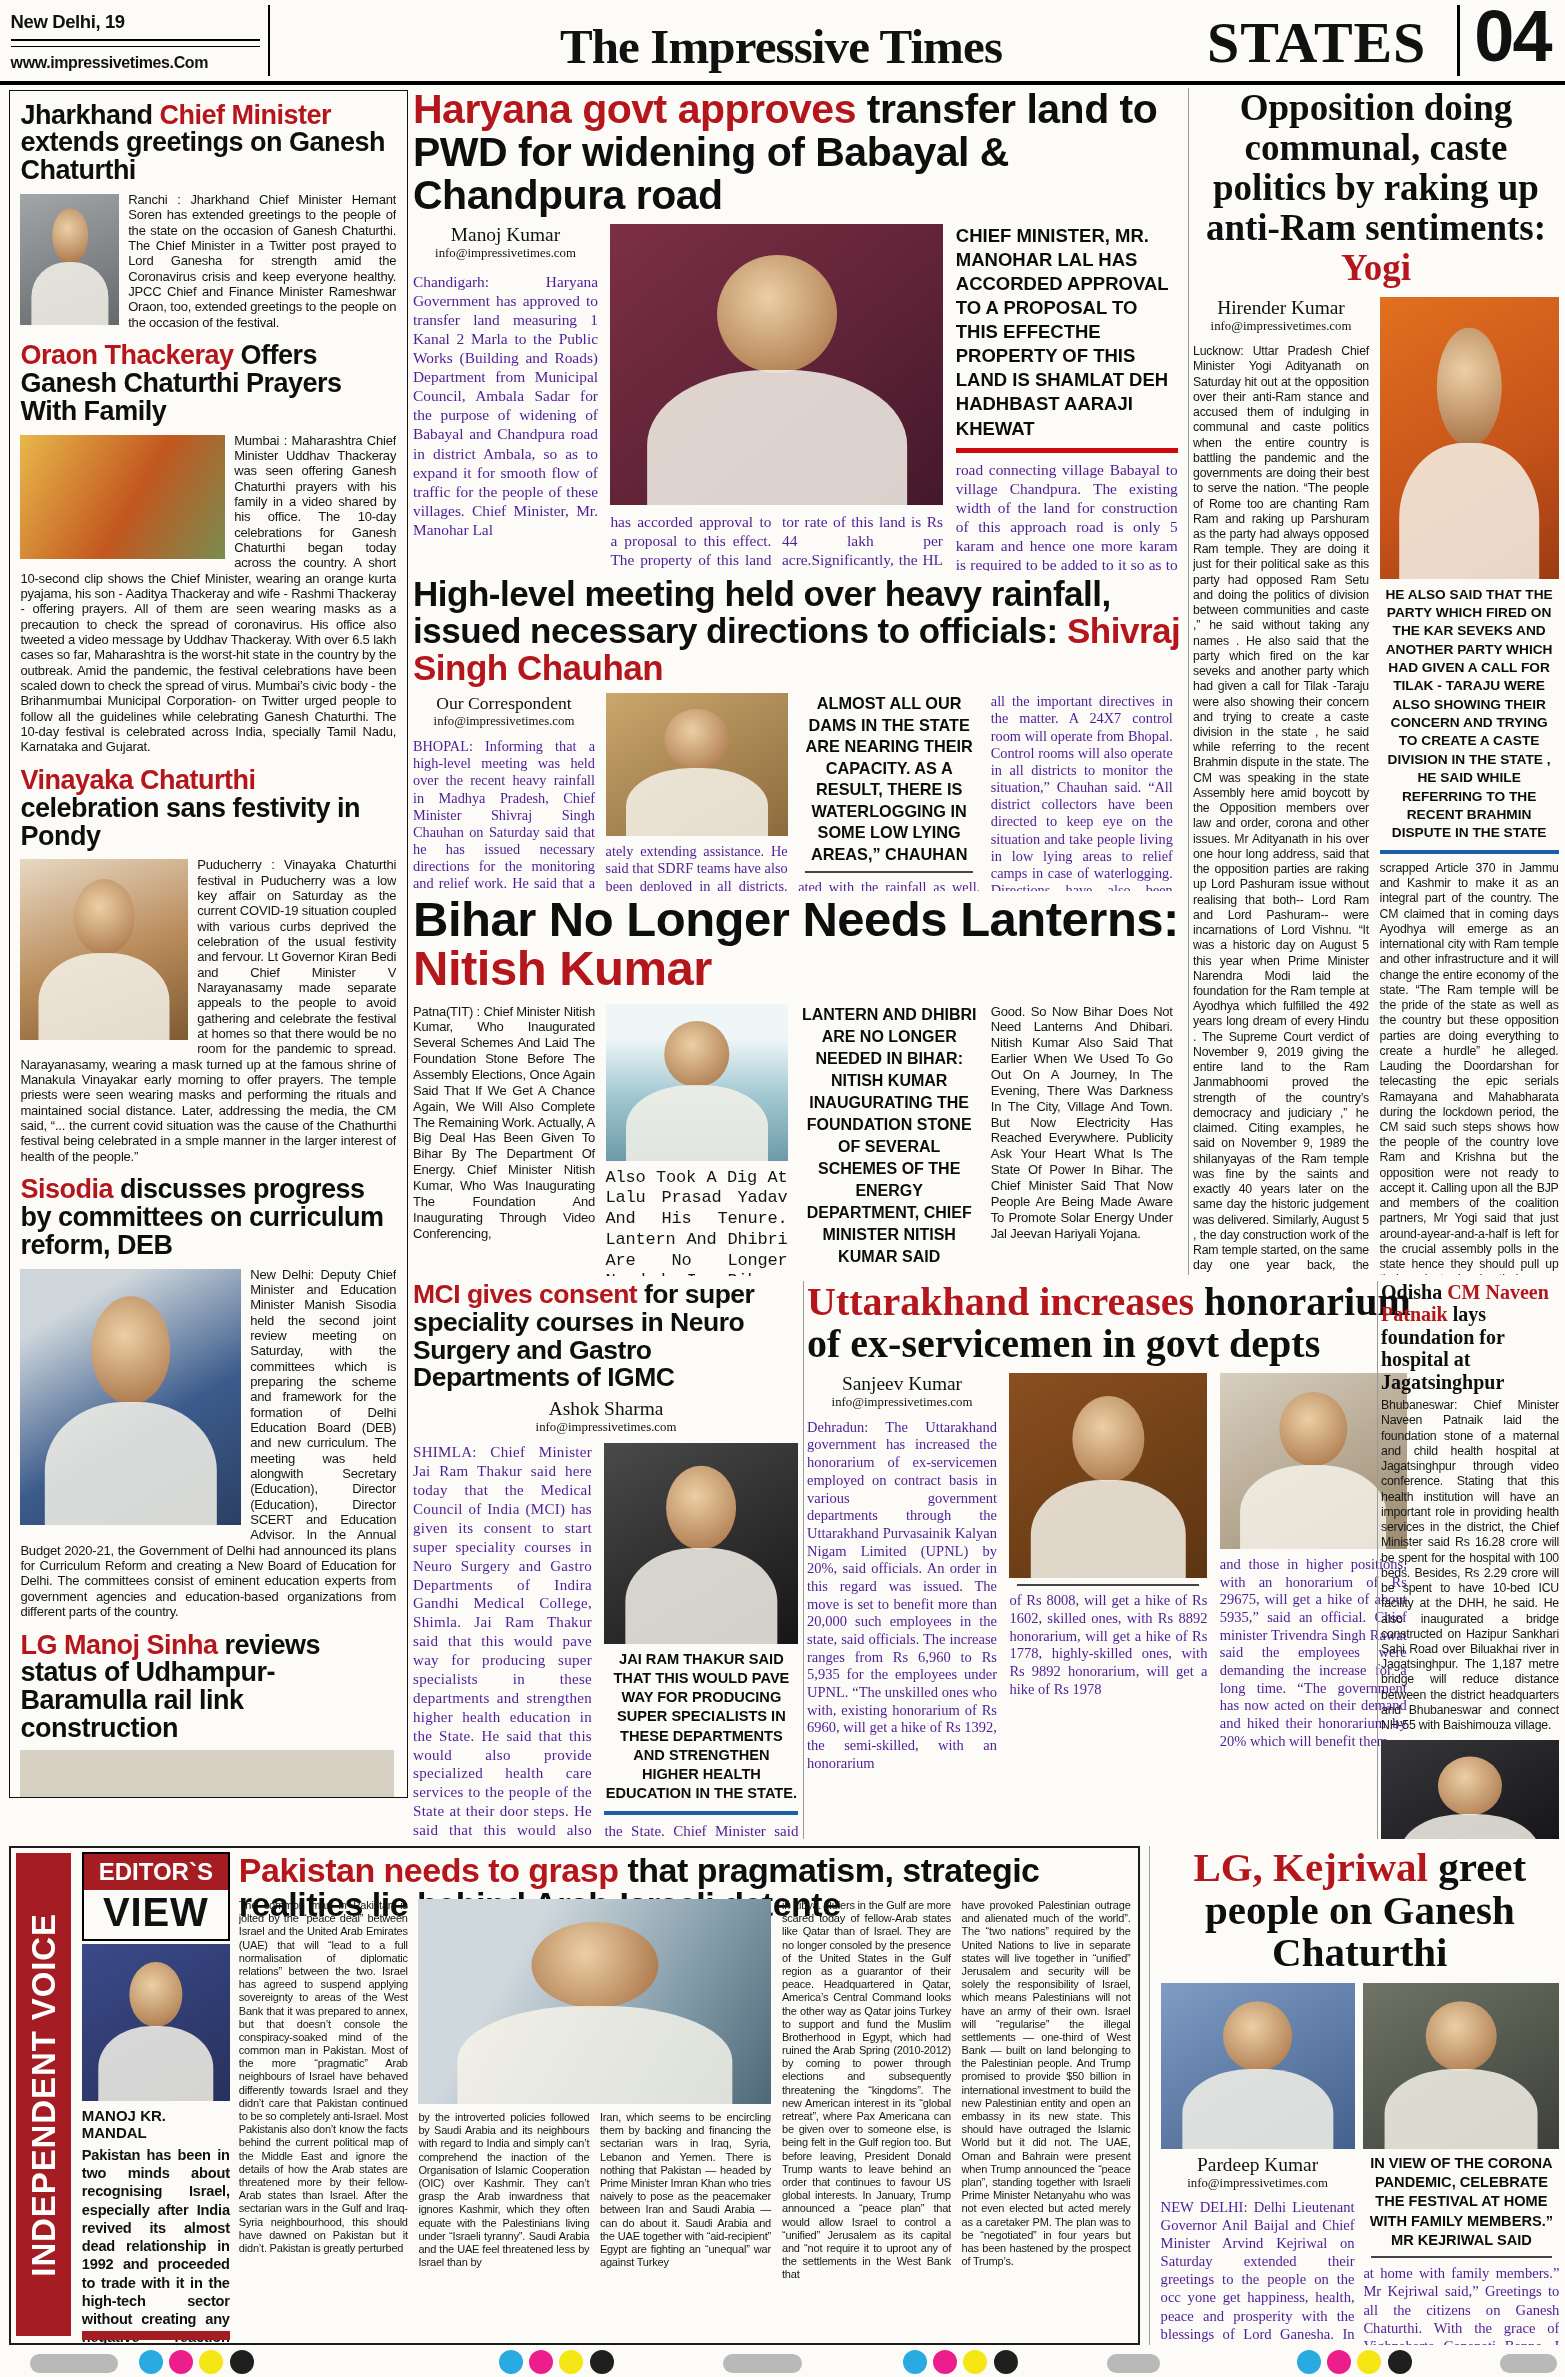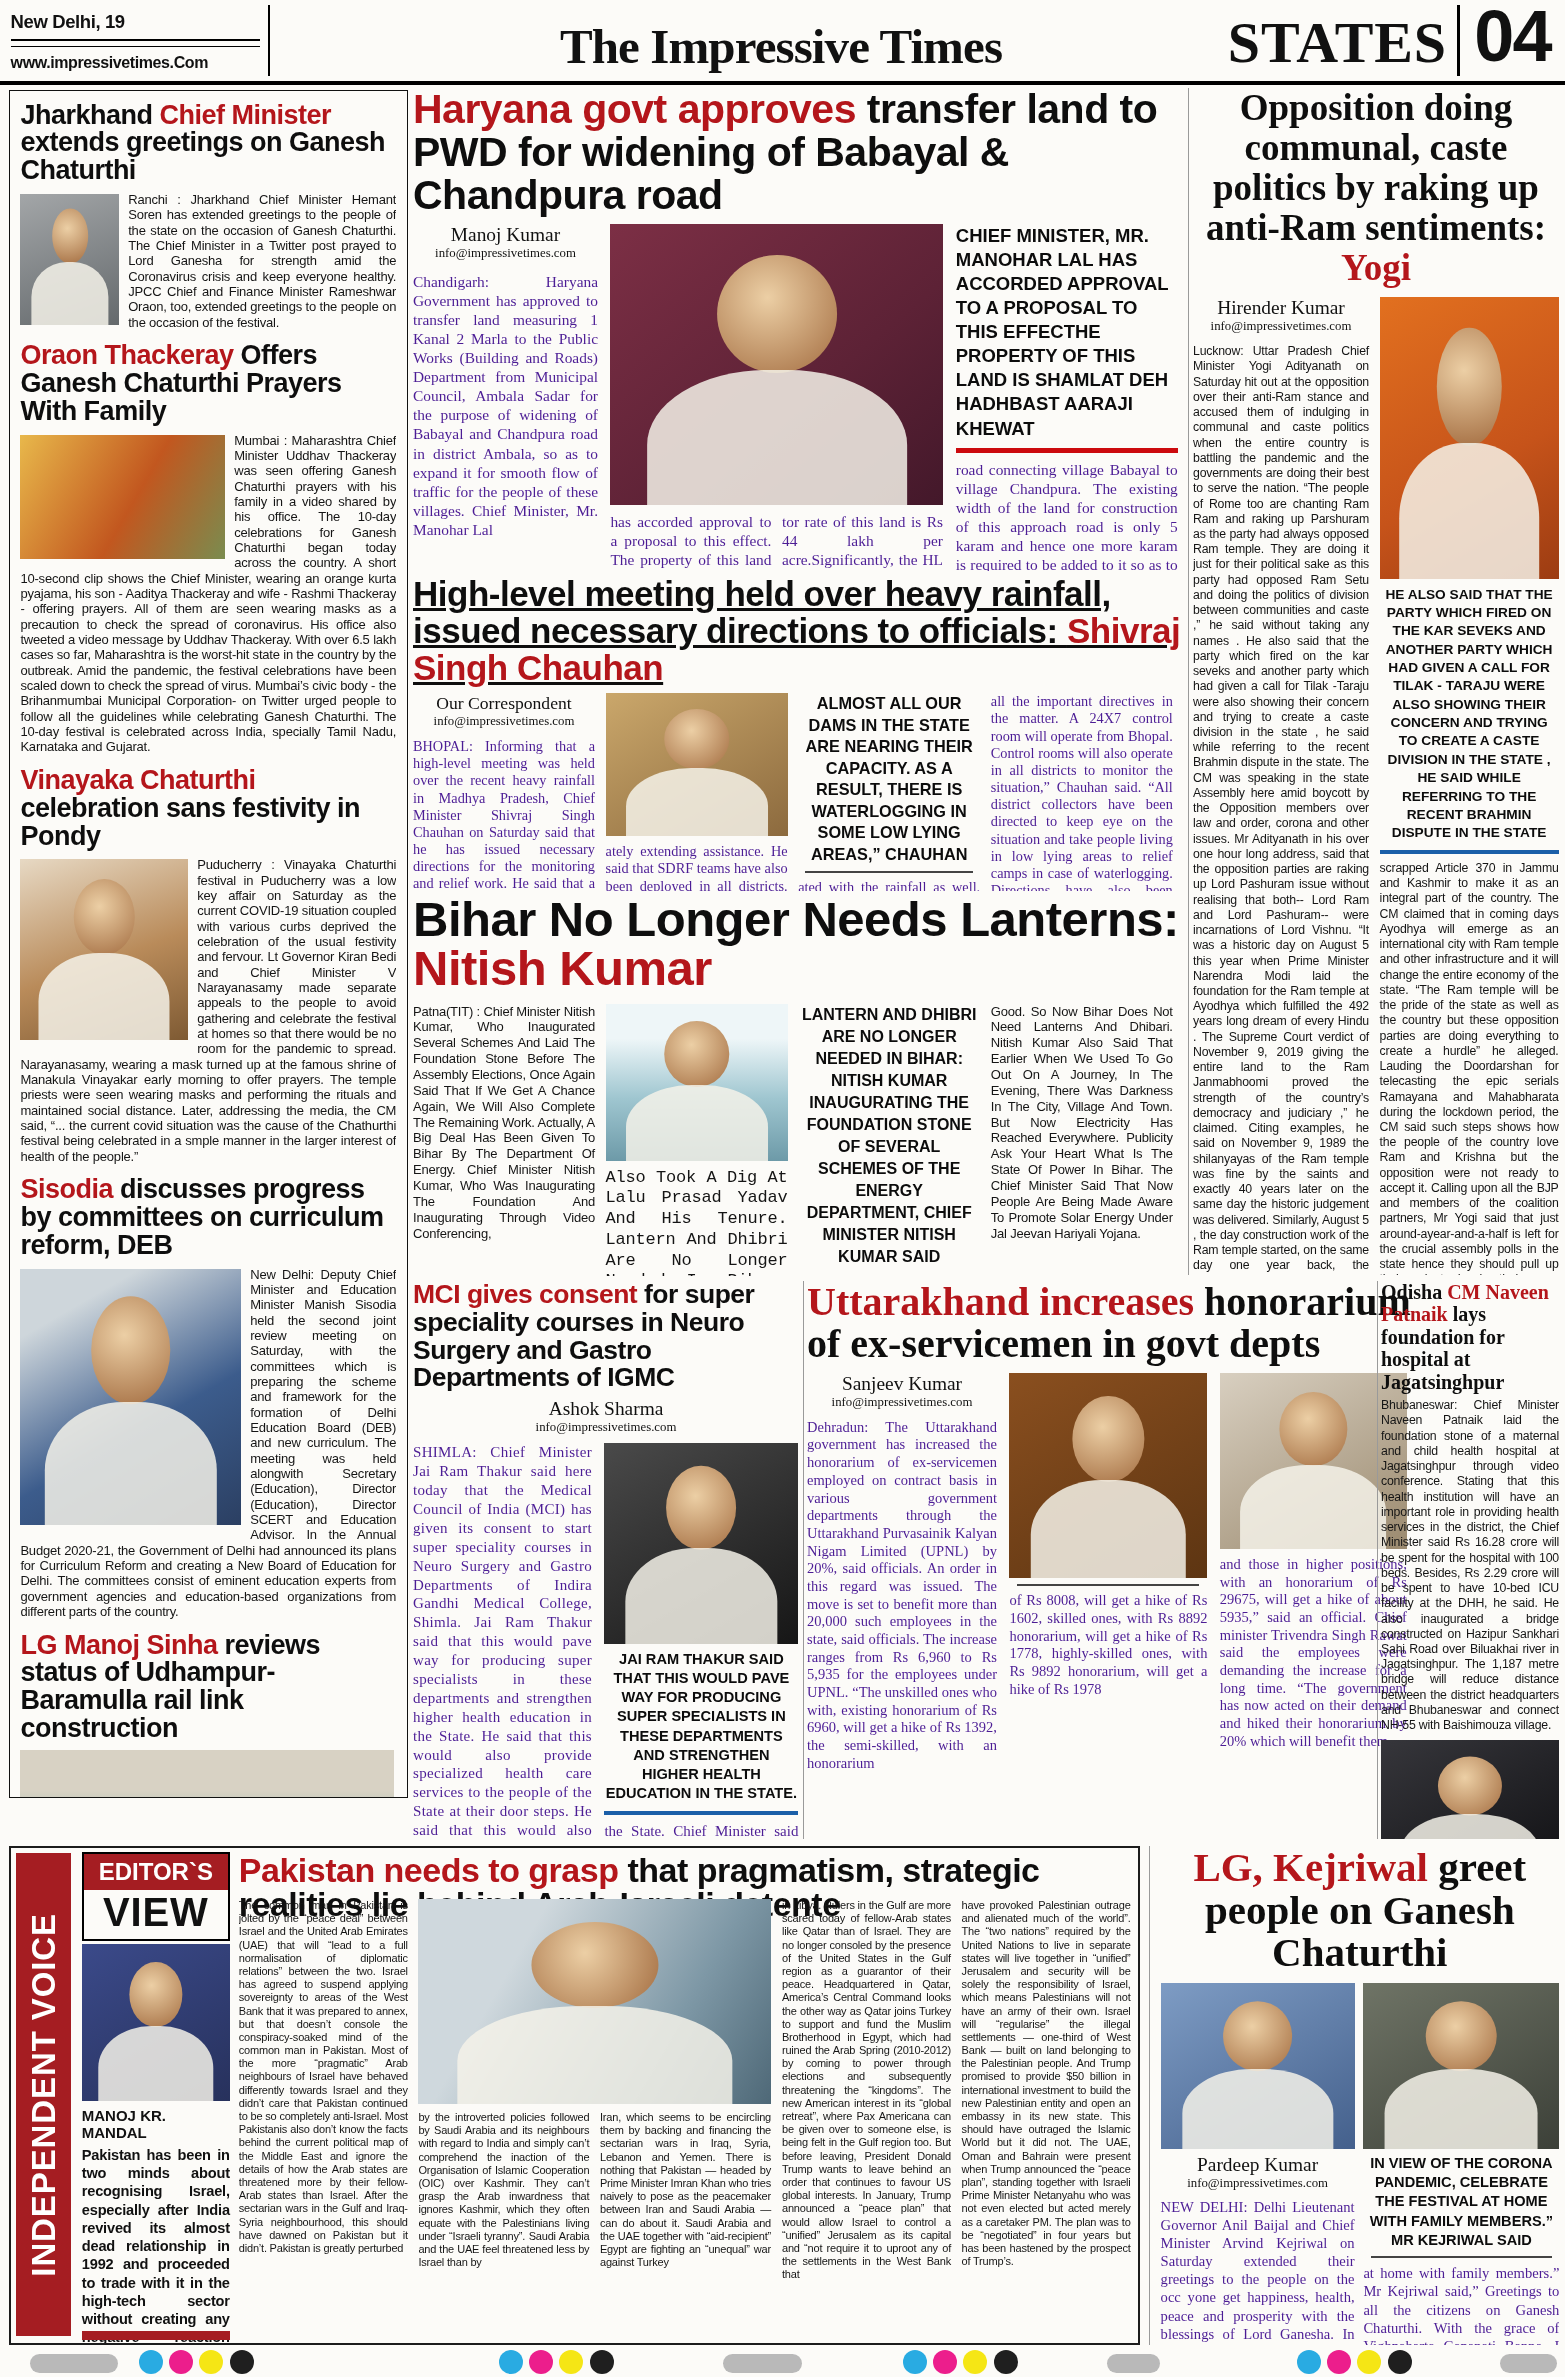--- a/index.html
+++ b/index.html
@@ -43,34 +43,34 @@
   .ph-imran{background:linear-gradient(120deg,#cfd8dd 28%,#7e98a6 70%,#4e6877);}
   .ph-kejriwal{background:linear-gradient(150deg,#7e9cc4,#44608c);}
   .ph-baijal{background:linear-gradient(150deg,#6f7466,#3c4038);}
   
   .mast-left{position:absolute;left:10.6px;top:5.3px;width:249px;height:71px;border-right:2.6px solid #000;padding-right:8.8px;}
   .mast-loc{font-weight:bold;font-size:18.5px;letter-spacing:-0.4px;padding-top:5.3px;}
   .mast-rule{height:5.3px;border-top:2.6px solid #000;border-bottom:0.9px solid #000;margin:6.2px 0 7px;}
   .mast-web{font-weight:bold;font-size:16px;letter-spacing:-0.4px;}
   .mast-title{position:absolute;left:481px;top:17.6px;width:600px;text-align:center;
       font-family:"Liberation Serif",serif;font-weight:bold;font-size:49px;letter-spacing:-0.9px;}
-  .mast-section{position:absolute;left:1207px;top:8.8px;width:240px;text-align:right;
+  .mast-section{position:absolute;left:1207px;top:8.8px;width:240px;
       font-family:"Liberation Serif",serif;font-weight:bold;font-size:58px;letter-spacing:0.9px;}
   .mast-bar{position:absolute;left:1457px;top:5.3px;width:2.6px;height:71px;background:#000;}
   .mast-page{position:absolute;left:1463px;top:-5.3px;width:99px;text-align:center;
       font-weight:bold;font-size:72px;letter-spacing:-1.8px;}
   .mast-bottom{position:absolute;left:0;top:81px;width:1566px;height:3.5px;background:#000;}
   
   .leftbox{left:8.8px;top:90px;width:399px;height:1708px;border:1.8px solid #111;padding:8.8px 10.6px;}
   .leftbox h2{margin:1.8px 0 7px;font-size:27px;line-height:1.03;}
   .leftbox .nbody{font-size:13px;line-height:1.18;}
   .art{margin-bottom:10.6px;overflow:hidden;}
   
   .h-har{font-size:41px;line-height:1.05;margin:0 0 7px;}
-  .h-chau{font-size:35px;line-height:1.06;margin:0 0 7px;text-decoration:underline;}
+  .h-chau{font-size:35px;line-height:1.06;margin:0 0 7px;}
   .h-bihar{font-size:49px;line-height:1.0;margin:0 0 10.6px;}
   .h-mci{font-size:26.5px;line-height:1.05;margin:0 0 5.3px;}
   .h-serif{font-family:"Liberation Serif",serif;font-weight:bold;color:#0e0e0e;}
   
   .edbar{position:absolute;left:5.3px;top:5.3px;width:55px;height:483px;background:var(--editorial-red,#a51d22);
       display:flex;align-items:center;justify-content:center;}
   .edbar span{writing-mode:vertical-rl;transform:rotate(180deg);color:#fff;font-weight:bold;
       font-size:33px;letter-spacing:0.9px;white-space:nowrap;}
   .edbox{border:2.6px solid #000;}
   .edbox .t{background:var(--editorial-red,#a51d22);color:#fff;font-weight:bold;font-size:24px;

